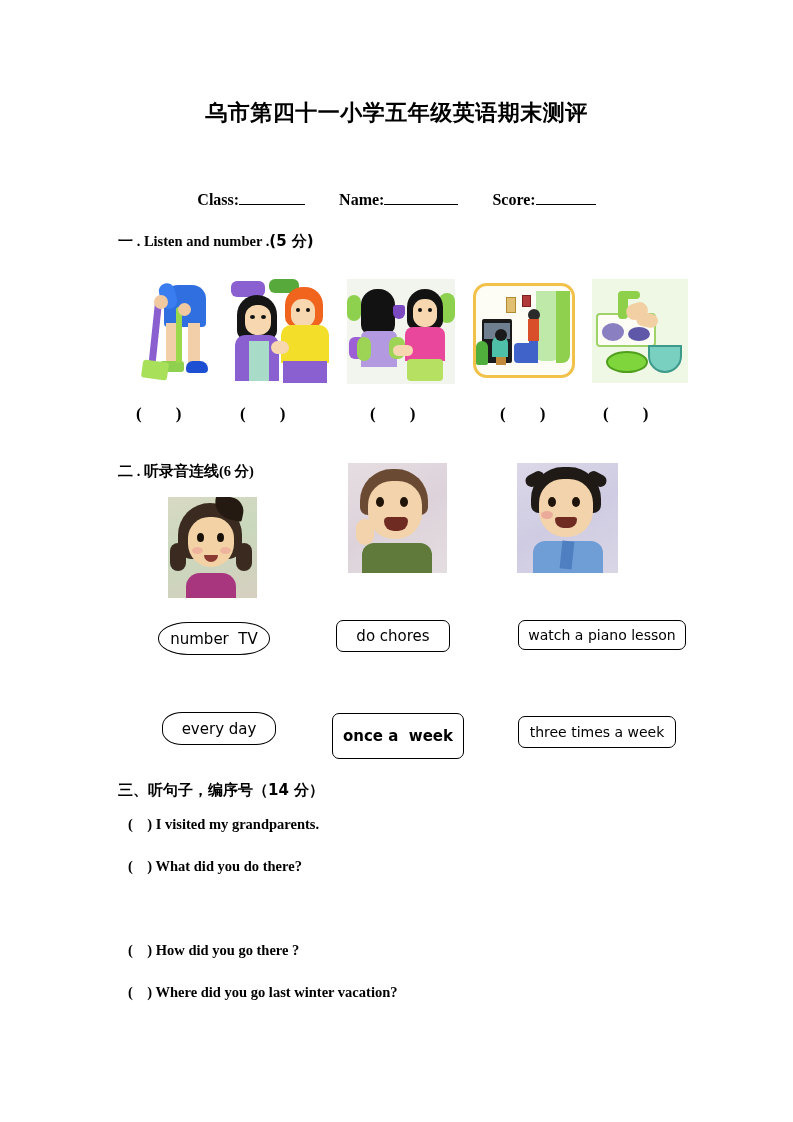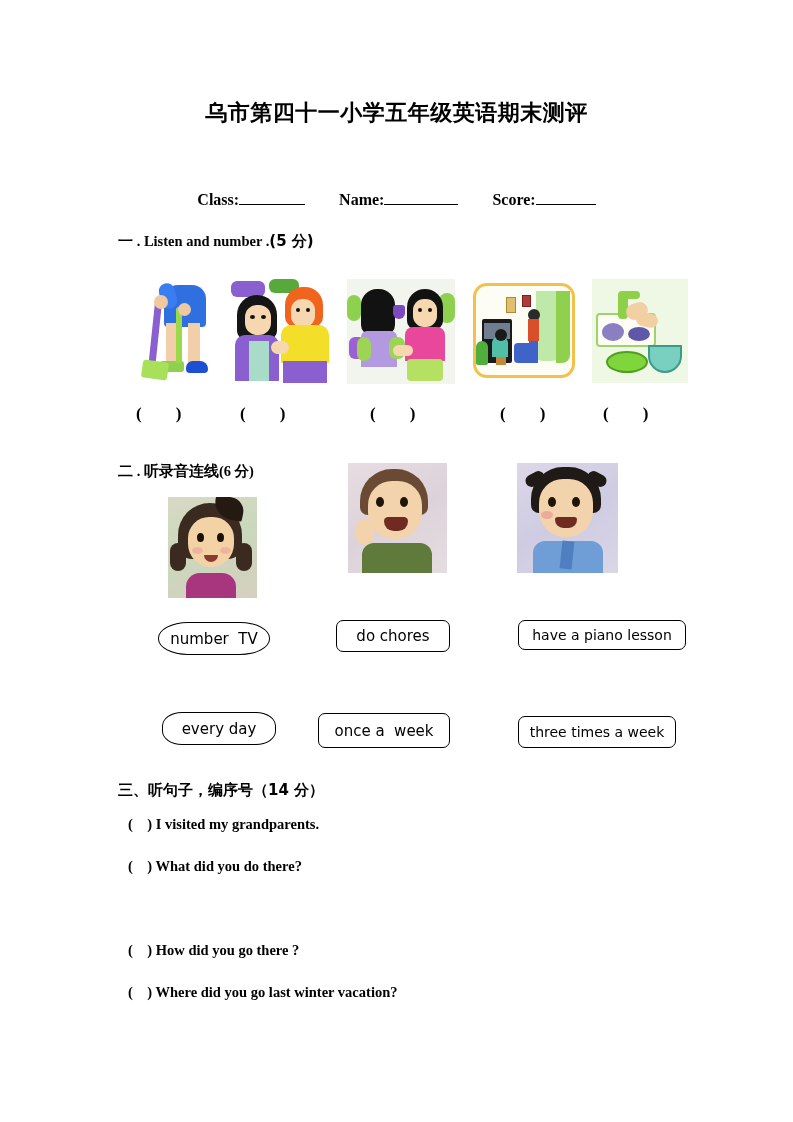--- a/index.html
+++ b/index.html
@@ -278,24 +278,24 @@
     <div class="abs" style="left:31px;top:34px;width:8px;height:10px;background:#201408;border-radius:50%;"></div>
     <div class="abs" style="left:55px;top:34px;width:8px;height:10px;background:#201408;border-radius:50%;"></div>
     <div class="abs" style="left:24px;top:48px;width:12px;height:8px;background:#e8a096;border-radius:50%;opacity:.8;"></div>
     <div class="abs" style="left:38px;top:54px;width:22px;height:11px;background:#6f2a22;border-radius:4px 4px 12px 12px;"></div>
     <div class="abs" style="left:16px;top:78px;width:70px;height:32px;background:#6f9ed6;border-radius:12px 12px 0 0;"></div>
     <div class="abs" style="left:44px;top:78px;width:12px;height:28px;background:#4f7fc0;transform:rotate(6deg);"></div>
   </div>
 
   <div class="phrase-box oval-ends" style="left:158px; top:622px; width:112px; height:33px;">number  TV</div>
   <div class="phrase-box squat" style="left:336px; top:620px; width:114px; height:32px;">do chores</div>
-  <div class="phrase-box squat" style="left:518px; top:620px; width:168px; height:30px; font-size:14px;">have a piano lesson</div>
+  <div class="phrase-box squat" style="left:518px; top:620px; width:168px; height:30px; font-size:14px;">watch a piano lesson</div>
 
   <div class="phrase-box narrow-r" style="left:162px; top:712px; width:114px; height:33px;">every day</div>
-  <div class="phrase-box squat" style="left:318px; top:713px; width:132px; height:35px;">once a  week</div>
+  <div class="phrase-box squat" style="left:332px; top:713px; width:132px; height:46px;font-weight:bold;">once a  week</div>
   <div class="phrase-box squat" style="left:518px; top:716px; width:158px; height:32px; font-size:14px;">three times a week</div>
 
   <div class="sec-head" id="sec3-head"><span class="cn">三、</span><span class="cn">听句子，编序号</span><span class="cn">（14 分）</span></div>
 
   <div class="sent" style="top:816px"><span>(    ) </span><span>I visited my grandparents.</span></div>
   <div class="sent" style="top:858px"><span>(    ) </span><span>What did you do there?</span></div>
   <div class="sent" style="top:942px"><span>(    ) </span><span>How did you go there ?</span></div>
   <div class="sent" style="top:984px"><span>(    ) </span><span>Where did you go last winter vacation?</span></div>
 
 </div>

